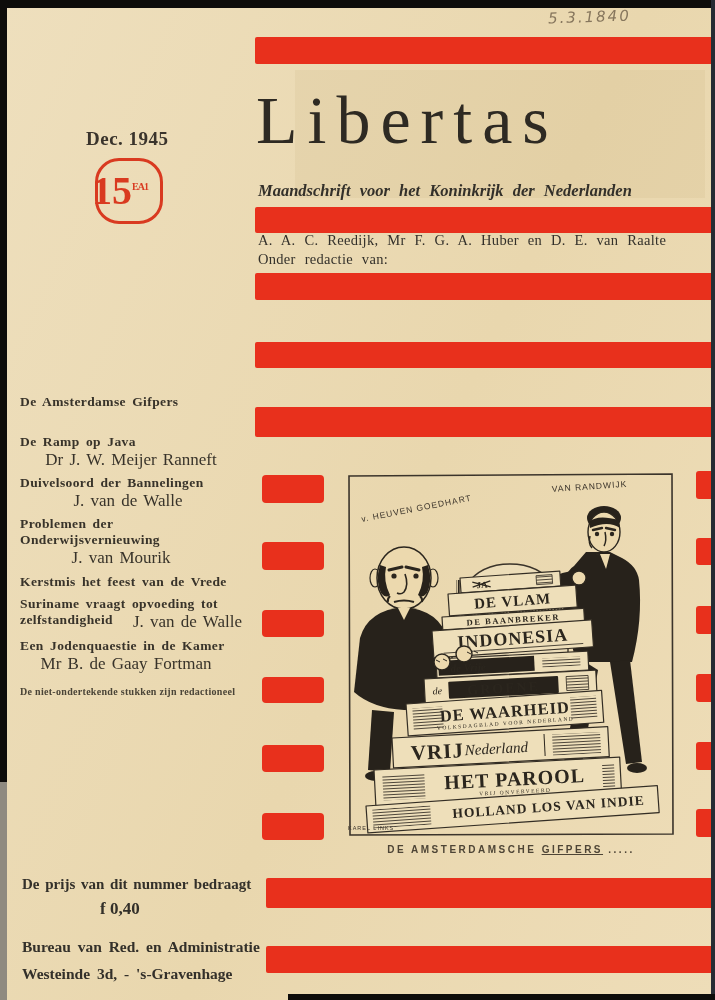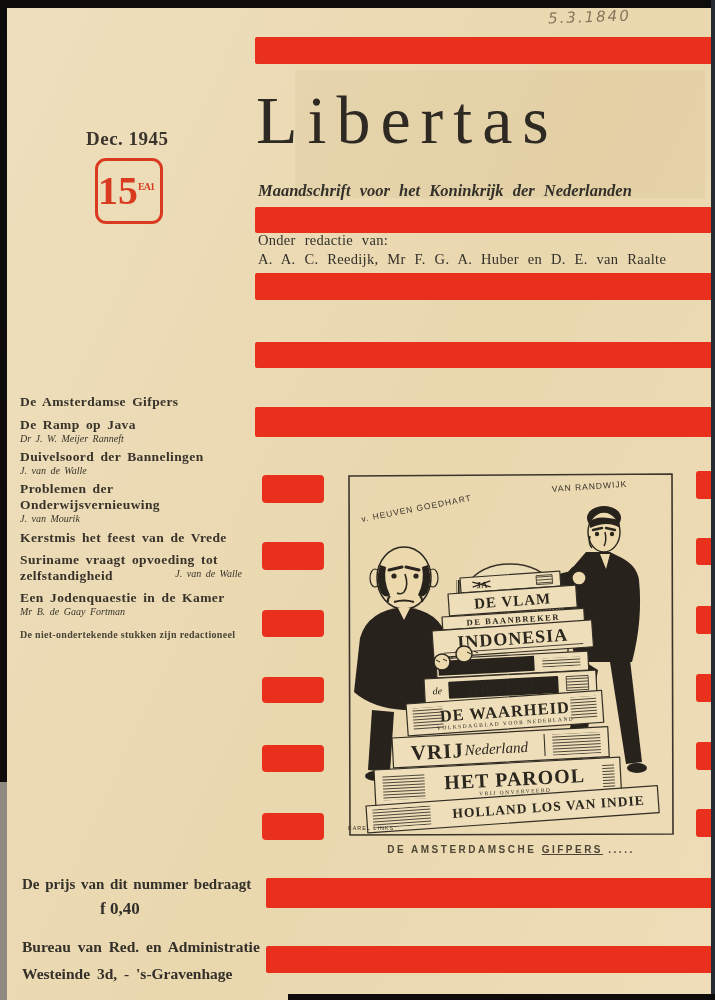--- a/index.html
+++ b/index.html
@@ -17,34 +17,34 @@
   .stripe{position:absolute;background:#e8301c;left:255px;width:460px;border-radius:2px;}
   .frag-l{left:262px;width:62px;border-radius:4px;}
   .frag-r{left:696px;width:19px;border-radius:3px 0 0 3px;}
   .stripe-b{left:266px;width:449px;}
   .ghost{position:absolute;left:295px;top:70px;width:410px;height:128px;background:rgba(128,94,42,.06);}
   
   .annotation{position:absolute;left:548px;top:8px;font-family:"DejaVu Sans",sans-serif;
       font-style:italic;font-size:15px;letter-spacing:2px;color:#86765d;transform:rotate(-2deg);}
   .date{position:absolute;left:86px;top:128px;font-size:19px;font-weight:bold;letter-spacing:.5px;color:#3a342c;}
   .issue-box{position:absolute;left:95px;top:158px;width:62px;height:60px;border:3px solid #d93a20;
-      border-radius:11px;display:flex;align-items:center;justify-content:center;}
+      border-radius:24px;display:flex;align-items:center;justify-content:flex-start;}
   .issue-num{font-size:40px;font-weight:bold;color:#d93a20;line-height:1;margin-left:-6px;}
   .issue-marks{display:flex;flex-direction:row;color:#d93a20;font-size:10px;font-weight:bold;
       line-height:9px;margin-top:-10px;letter-spacing:-1px;}
   .title{position:absolute;left:256px;top:86px;font-size:68px;font-weight:normal;letter-spacing:10px;
       color:#2e2a23;line-height:1;}
   .subtitle{position:absolute;left:258px;top:181px;font-size:16.5px;font-weight:bold;font-style:italic;
       word-spacing:5px;color:#33302a;}
   .editors{position:absolute;left:258px;top:231px;font-size:14.5px;line-height:19px;word-spacing:5px;
       letter-spacing:.3px;color:#33302a;}
   
   .toc{position:absolute;left:20px;top:394px;width:232px;}
   .toc-title{font-weight:bold;font-size:13.5px;letter-spacing:.4px;word-spacing:2.5px;color:#38332a;}
-  .toc-author{font-style:italic;font-size:10px;text-align:left;word-spacing:2px;color:#38332a;}
+  .toc-author{font-size:17px;text-align:center;word-spacing:2px;color:#38332a;}
   .toc-foot{font-size:10px;font-weight:bold;letter-spacing:.3px;margin-top:12px;color:#4a4437;}
   
   .cartoon{position:absolute;left:342px;top:470px;}
   .caption{position:absolute;left:342px;top:844px;width:338px;text-align:center;
       font-family:"Liberation Sans","DejaVu Sans",sans-serif;font-size:10px;font-weight:bold;
       letter-spacing:2.5px;color:#4e4536;}
   .caption .u{text-decoration:underline;text-align:right;}
   svg text{font-family:"Liberation Serif","DejaVu Serif",serif;fill:#2b261e;}
   svg .hand{font-family:"Liberation Sans","DejaVu Sans",sans-serif;letter-spacing:1px;fill:#3a332a;}
   
@@ -86,27 +86,27 @@
   <div class="issue-box">
     <span class="issue-num">15</span>
     <span class="issue-marks">
       <span>EA</span>
       <span>1</span>
     </span>
   </div>
   <div class="title">Libertas</div>
   <div class="subtitle">Maandschrift voor het Koninkrijk der Nederlanden</div>
   <div class="editors">
+    <div>A. A. C. Reedijk, Mr F. G. A. Huber en D. E. van Raalte</div>
     <div>Onder redactie van:</div>
-    <div>A. A. C. Reedijk, Mr F. G. A. Huber en D. E. van Raalte</div>
   </div>
 
   <div class="toc">
     <div class="toc-title">De Amsterdamse Gifpers</div>
-    <div class="toc-title" style="margin-top:7px">De Ramp op Java</div>
+    <div class="toc-title" style="margin-top:24px">De Ramp op Java</div>
     <div class="toc-author" style="padding-right:10px">Dr J. W. Meijer Ranneft</div>
     <div class="toc-title" style="margin-top:5px">Duivelsoord der Bannelingen</div>
     <div class="toc-author" style="padding-right:16px">J. van de Walle</div>
     <div class="toc-title" style="margin-top:5px">Problemen der Onderwijsvernieuwing</div>
     <div class="toc-author" style="padding-right:30px">J. van Mourik</div>
     <div class="toc-title" style="margin-top:6px">Kerstmis het feest van de Vrede</div>
     <div class="toc-title" style="margin-top:6px">Suriname vraagt opvoeding tot</div>
     <div style="display:flex;justify-content:space-between;padding-right:10px">
       <span class="toc-title">zelfstandigheid</span>
       <span class="toc-author">J. van de Walle</span>

